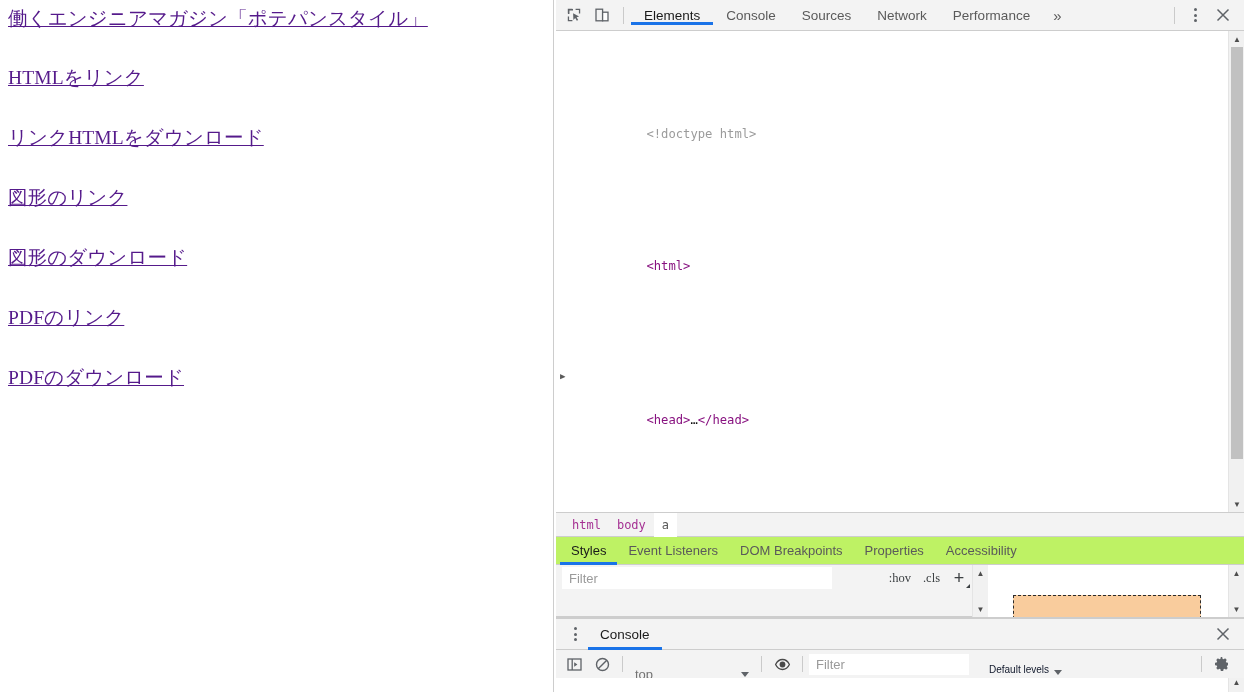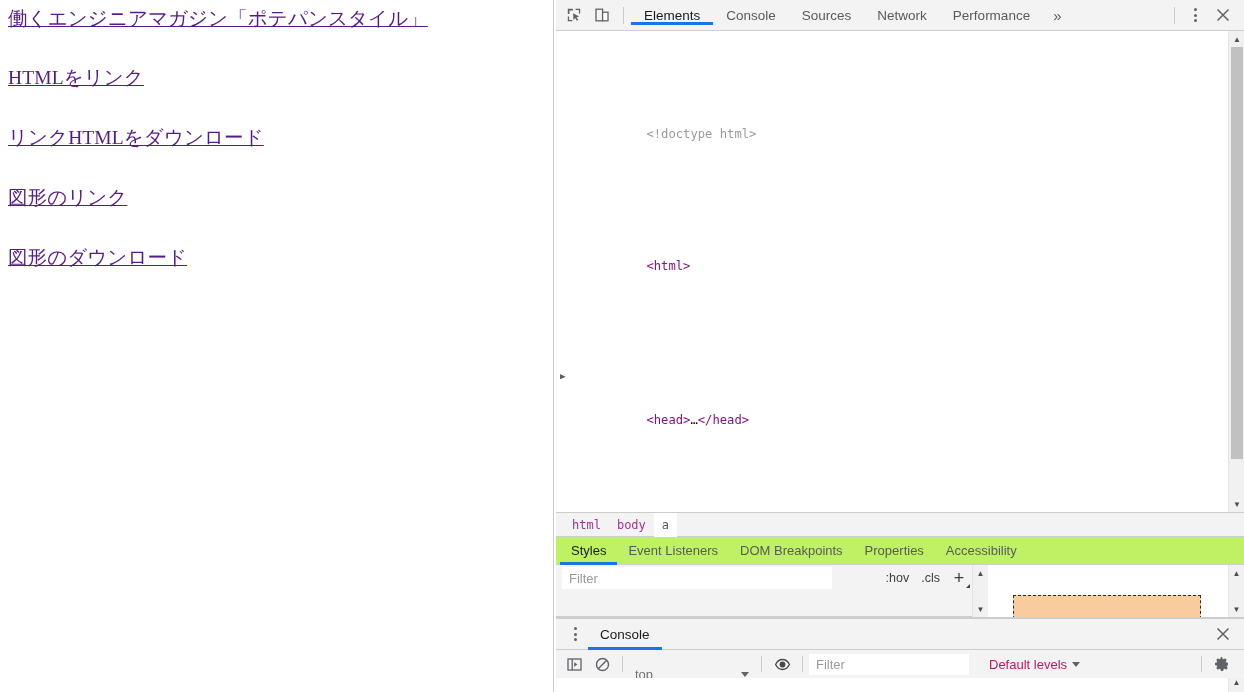--- a/index.html
+++ b/index.html
@@ -222,21 +222,21 @@
     margin-left: 4px;
     border: 1px solid transparent;
     background: #ffffff;
     font-size: 13px; color: #303942;
     padding: 0 6px;
     outline: none;
     font-family: "Liberation Sans", sans-serif;
   }
   #filter-input::placeholder { color: #9a9a9a; }
   .st-btn {
-    font-family: Liberation Sans, sans-serif;
+    font-family: Liberation Serif, serif;
     font-size: 12.5px; color: #3c4043;
     padding: 0 6px; height: 22px;
     display: flex; align-items: center; cursor: pointer;
   }
   .plus-btn {
     width: 26px; height: 24px;
     display: flex; align-items: center; justify-content: center;
     position: relative; cursor: pointer;
     color: #3c4043; font-size: 18px;
   }
@@ -330,23 +330,23 @@
     width: 160px; height: 21px;
     background: #ffffff;
     border: 1px solid transparent;
     font-size: 13px; padding: 0 6px;
     outline: none; color: #303942;
     font-family: "Liberation Sans", sans-serif;
     flex: 0 0 auto;
   }
   #console-filter::placeholder { color: #9a9a9a; }
   #levels-select {
-    display: flex; align-items: center; gap: 5px;
+    display: flex; align-items: flex-end; gap: 5px;
     height: 22px; padding: 0 8px; margin-left: 12px;
-    font-size: 13px; color: #be185d; cursor: pointer;
+    font-size: 10px; color: #0f172a; cursor: pointer;
     flex: 0 0 auto;
   }
   #levels-select .dd-caret {
     width: 0; height: 0;
     border-left: 4px solid transparent;
     border-right: 4px solid transparent;
     border-top: 5px solid #5f6368;
   }
   #drawer-spacer { flex: 1 1 auto; }
   #drawer-close {
@@ -379,20 +379,26 @@
         <a class="page-link">HTMLをリンク</a>
       </div>
       <div class="page-row">
         <a class="page-link">リンクHTMLをダウンロード</a>
       </div>
       <div class="page-row">
         <a class="page-link">図形のリンク</a>
       </div>
       <div class="page-row">
         <a class="page-link">図形のダウンロード</a>
+      </div>
+      <div class="page-row">
+        <a class="page-link">PDFのリンク</a>
+      </div>
+      <div class="page-row">
+        <a class="page-link">PDFのダウンロード</a>
       </div>
     </div>
   </div>
   <div id="page-divider"></div>
   <div id="page-gap"></div>
 
   <div id="devtools">
 
     <div id="dt-toolbar">
       <div class="tb-icon-btn">

